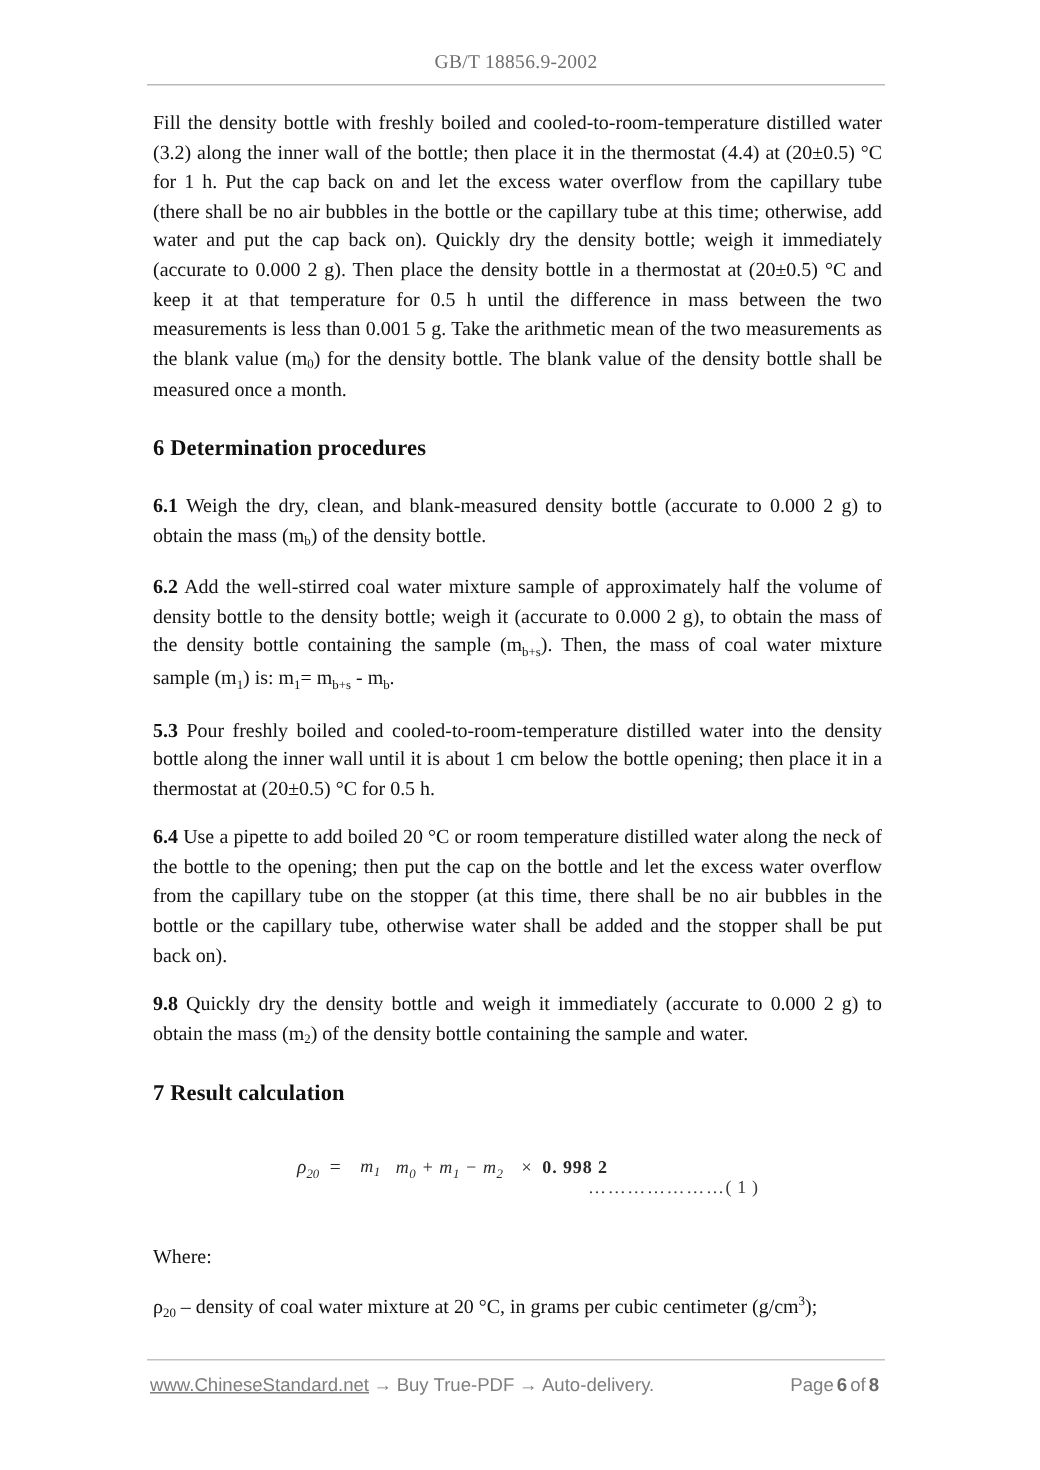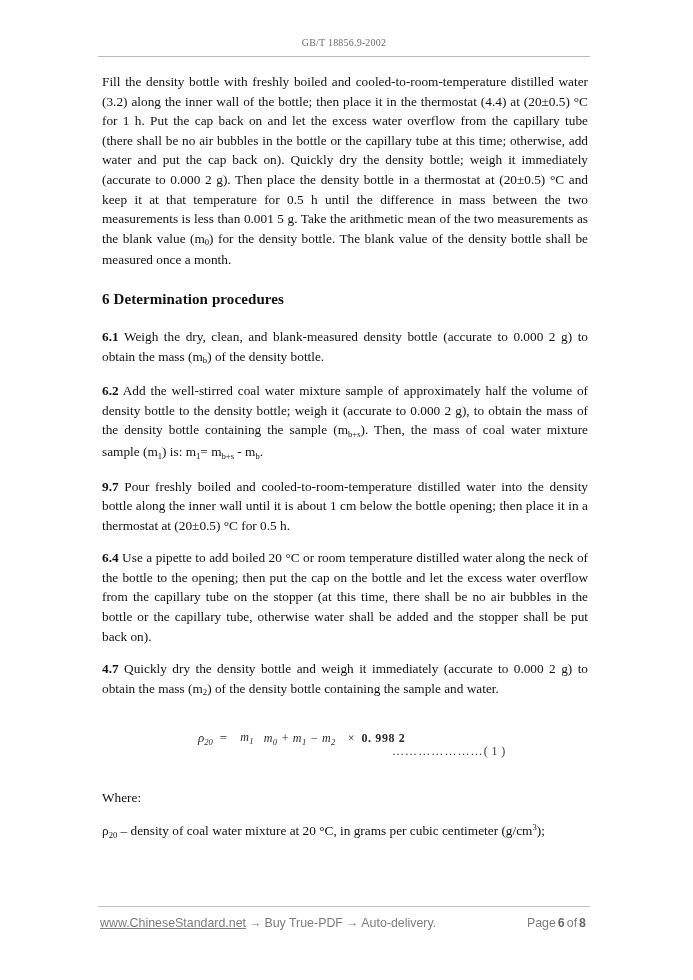--- a/index.html
+++ b/index.html
@@ -27,21 +27,21 @@
   
   .header {
     position: absolute;
     left: 98px;
     top: 32px;
     width: 492px;
     text-align: center;
   }
   .header-text {
     font-family: "Liberation Serif", "DejaVu Serif", serif;
-    font-size: 10px;
+    font-size: 13px;
     color: #6f6f6f;
     letter-spacing: 0.2px;
     line-height: 14px;
   }
   .header-rule {
     position: absolute;
     left: 98px;
     top: 56px;
     width: 492px;
     height: 1px;
@@ -216,26 +216,27 @@
   <div class="content">
 
     <p class="body">Fill the density bottle with freshly boiled and cooled-to-room-temperature distilled water (3.2) along the inner wall of the bottle; then place it in the thermostat (4.4) at (20±0.5) °C for 1 h. Put the cap back on and let the excess water overflow from the capillary tube (there shall be no air bubbles in the bottle or the capillary tube at this time; otherwise, add water and put the cap back on). Quickly dry the density bottle; weigh it immediately (accurate to 0.000 2 g). Then place the density bottle in a thermostat at (20±0.5) °C and keep it at that temperature for 0.5 h until the difference in mass between the two measurements is less than 0.001 5 g. Take the arithmetic mean of the two measurements as the blank value (m<sub>0</sub>) for the density bottle. The blank value of the density bottle shall be measured once a month.</p>
 
     <h2 class="section">6 Determination procedures</h2>
 
     <p class="body"><span class="num">6.1</span> Weigh the dry, clean, and blank-measured density bottle (accurate to 0.000 2 g) to obtain the mass (m<sub>b</sub>) of the density bottle.</p>
 
     <p class="body"><span class="num">6.2</span> Add the well-stirred coal water mixture sample of approximately half the volume of density bottle to the density bottle; weigh it (accurate to 0.000 2 g), to obtain the mass of the density bottle containing the sample (m<sub>b+s</sub>). Then, the mass of coal water mixture sample (m<sub>1</sub>) is: m<sub>1</sub>= m<sub>b+s</sub> - m<sub>b</sub>.</p>
 
-    <p class="body"><span class="num">9.7</span> Pour freshly boiled and cooled-to-room-temperature distilled water into the density bottle along the inner wall until it is about 1 cm below the bottle opening; then place it in a thermostat at (20±0.5) °C for 0.5 h.</p>
+    <p class="body"><span class="num">5.3</span> Pour freshly boiled and cooled-to-room-temperature distilled water into the density bottle along the inner wall until it is about 1 cm below the bottle opening; then place it in a thermostat at (20±0.5) °C for 0.5 h.</p>
 
     <p class="body"><span class="num">6.4</span> Use a pipette to add boiled 20 °C or room temperature distilled water along the neck of the bottle to the opening; then put the cap on the bottle and let the excess water overflow from the capillary tube on the stopper (at this time, there shall be no air bubbles in the bottle or the capillary tube, otherwise water shall be added and the stopper shall be put back on).</p>
 
-    <p class="body"><span class="num">4.7</span> Quickly dry the density bottle and weigh it immediately (accurate to 0.000 2 g) to obtain the mass (m<sub>2</sub>) of the density bottle containing the sample and water.</p>
-
+    <p class="body"><span class="num">9.8</span> Quickly dry the density bottle and weigh it immediately (accurate to 0.000 2 g) to obtain the mass (m<sub>2</sub>) of the density bottle containing the sample and water.</p>
+
+    <h2 class="section">7 Result calculation</h2>
 
 
     <div class="formula-row">
       <div class="formula">
         <span class="f-var">ρ<sub>20</sub></span>
         <span class="f-eq">=</span>
         <span class="frac">
           <span class="numer">m<sub>1</sub></span>
           <span class="bar"></span>
           <span class="denom">m<sub>0</sub> + m<sub>1</sub> − m<sub>2</sub></span>

